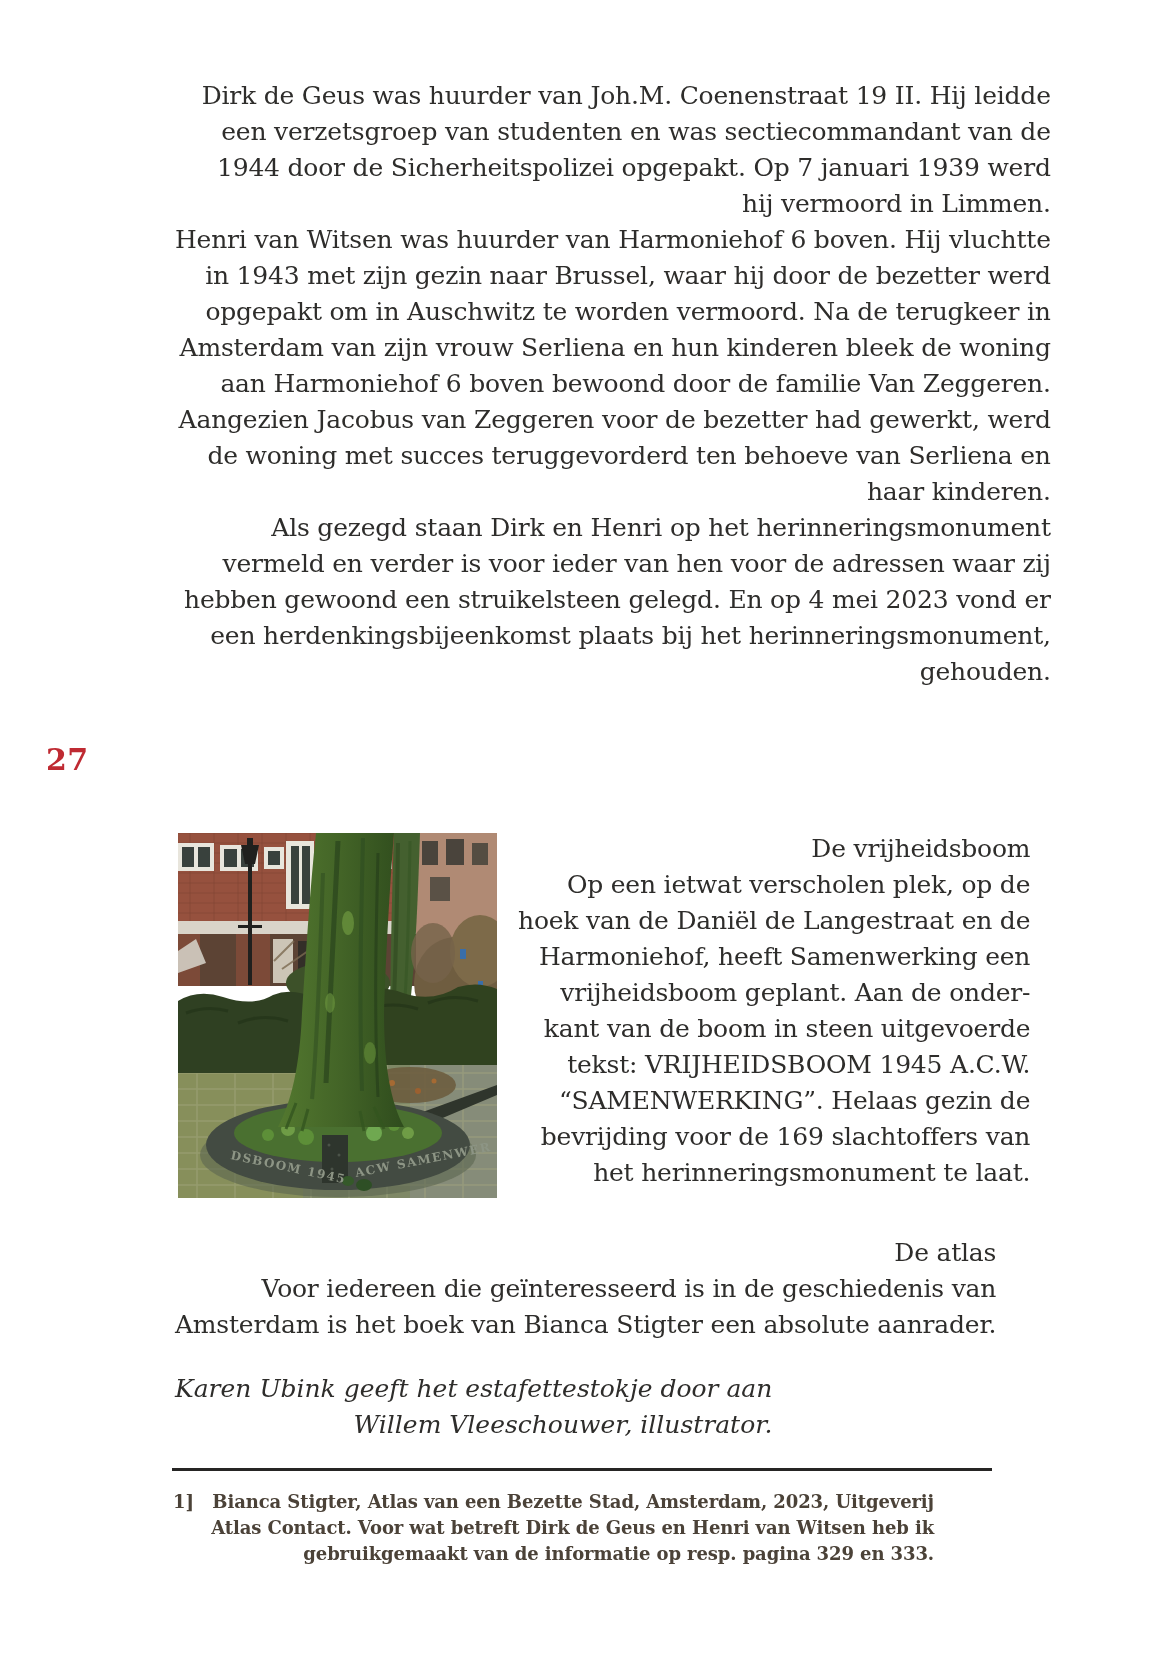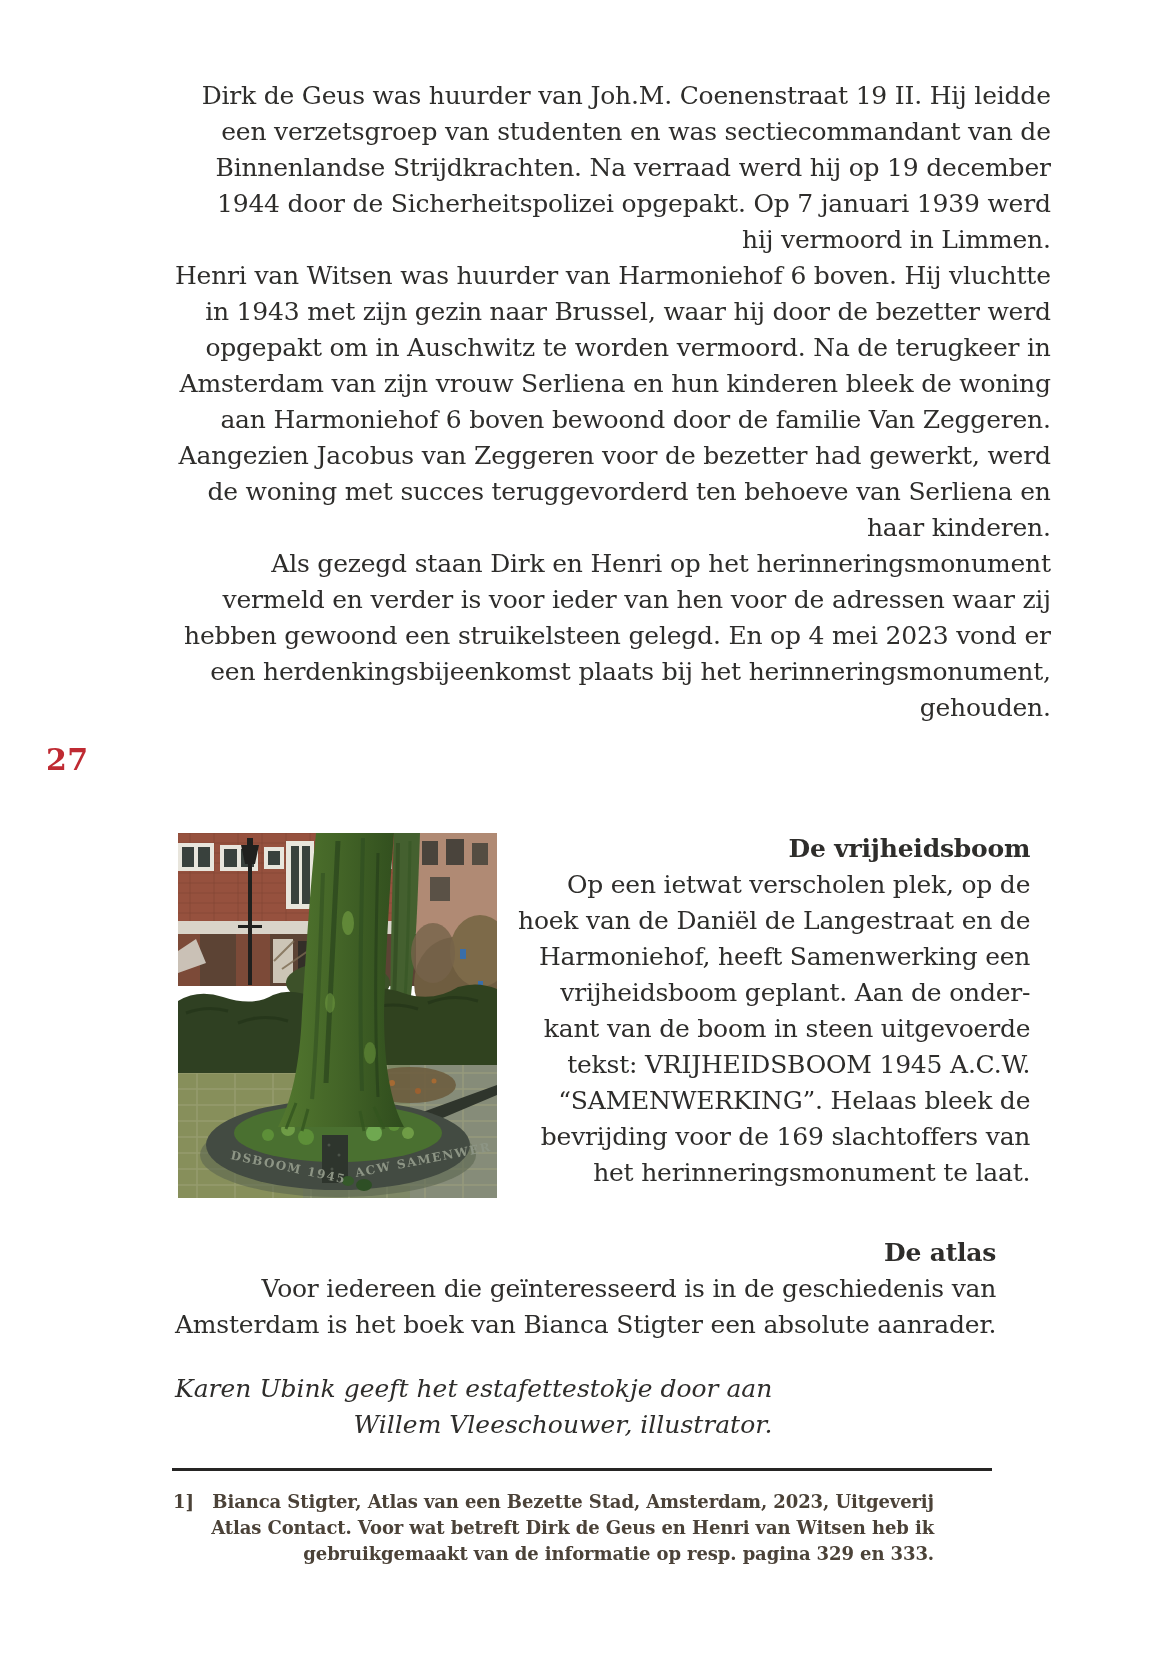--- a/index.html
+++ b/index.html
@@ -10,40 +10,39 @@
   .line{white-space:pre;text-align:right;}
   .text-block{position:absolute;font-size:25px;line-height:36px;letter-spacing:-0.2px;}
   .body-block{left:175px;top:78px;}
   .page-number{
     position:absolute;left:46px;top:742px;font-size:30px;font-weight:bold;
     letter-spacing:0.5px;
   }
   .photo-frame{position:absolute;left:178px;top:833px;width:319px;height:365px;}
   .photo-frame svg{display:block;width:319px;height:365px;}
   .col-right{left:518px;top:831px;}
-  .heading{font-weight:bold;}
+  .heading{font-weight:normal;}
   .atlas-block{left:175px;top:1235px;}
   .handover-block{left:175px;top:1371px;font-style:italic;letter-spacing:0;}
   .rule{position:absolute;left:172px;top:1468px;width:820px;height:3px;background:#262524;}
   .footnote-block{
     left:173px;top:1489px;font-size:18px;line-height:26px;font-weight:bold;
     letter-spacing:-0.1px;
   }
 </style>
 </head>
 <body>
 
 <div id="page">
 
   <div class="page-number" style="color:#bf2a32;">27</div>
 
   <div class="text-block body-block">
       <div class="line">Dirk de Geus was huurder van Joh.M. Coenenstraat 19 II. Hij leidde</div>
       <div class="line">een verzetsgroep van studenten en was sectiecommandant van de</div>
-      <div class="line">Binnenlandse Strijdkrachten. Na verraad werd hij op 19 december</div>
       <div class="line">1944 door de Sicherheitspolizei opgepakt. Op 7 januari 1939 werd</div>
       <div class="line">hij vermoord in Limmen.</div>
       <div class="line">Henri van Witsen was huurder van Harmoniehof 6 boven. Hij vluchtte</div>
       <div class="line">in 1943 met zijn gezin naar Brussel, waar hij door de bezetter werd</div>
       <div class="line">opgepakt om in Auschwitz te worden vermoord. Na de terugkeer in</div>
       <div class="line">Amsterdam van zijn vrouw Serliena en hun kinderen bleek de woning</div>
       <div class="line">aan Harmoniehof 6 boven bewoond door de familie Van Zeggeren.</div>
       <div class="line">Aangezien Jacobus van Zeggeren voor de bezetter had gewerkt, werd</div>
       <div class="line">de woning met succes teruggevorderd ten behoeve van Serliena en</div>
       <div class="line">haar kinderen.</div>
@@ -182,21 +181,21 @@
 
   <div class="text-block col-right">
     <div class="line heading">De vrijheidsboom</div>
     <div>
         <div class="line">Op een ietwat verscholen plek, op de</div>
         <div class="line">hoek van de Daniël de Langestraat en de</div>
         <div class="line">Harmoniehof, heeft Samenwerking een</div>
         <div class="line">vrijheidsboom geplant. Aan de onder-</div>
         <div class="line">kant van de boom in steen uitgevoerde</div>
         <div class="line">tekst: VRIJHEIDSBOOM 1945 A.C.W.</div>
-        <div class="line">“SAMENWERKING”. Helaas bleek de</div>
+        <div class="line">“SAMENWERKING”. Helaas gezin de</div>
         <div class="line">bevrijding voor de 169 slachtoffers van</div>
         <div class="line">het herinneringsmonument te laat.</div>
       </div>
   </div>
 
   <div class="text-block atlas-block">
     <div class="line heading">De atlas</div>
     <div>
         <div class="line">Voor iedereen die geïnteresseerd is in de geschiedenis van</div>
         <div class="line">Amsterdam is het boek van Bianca Stigter een absolute aanrader.</div>

